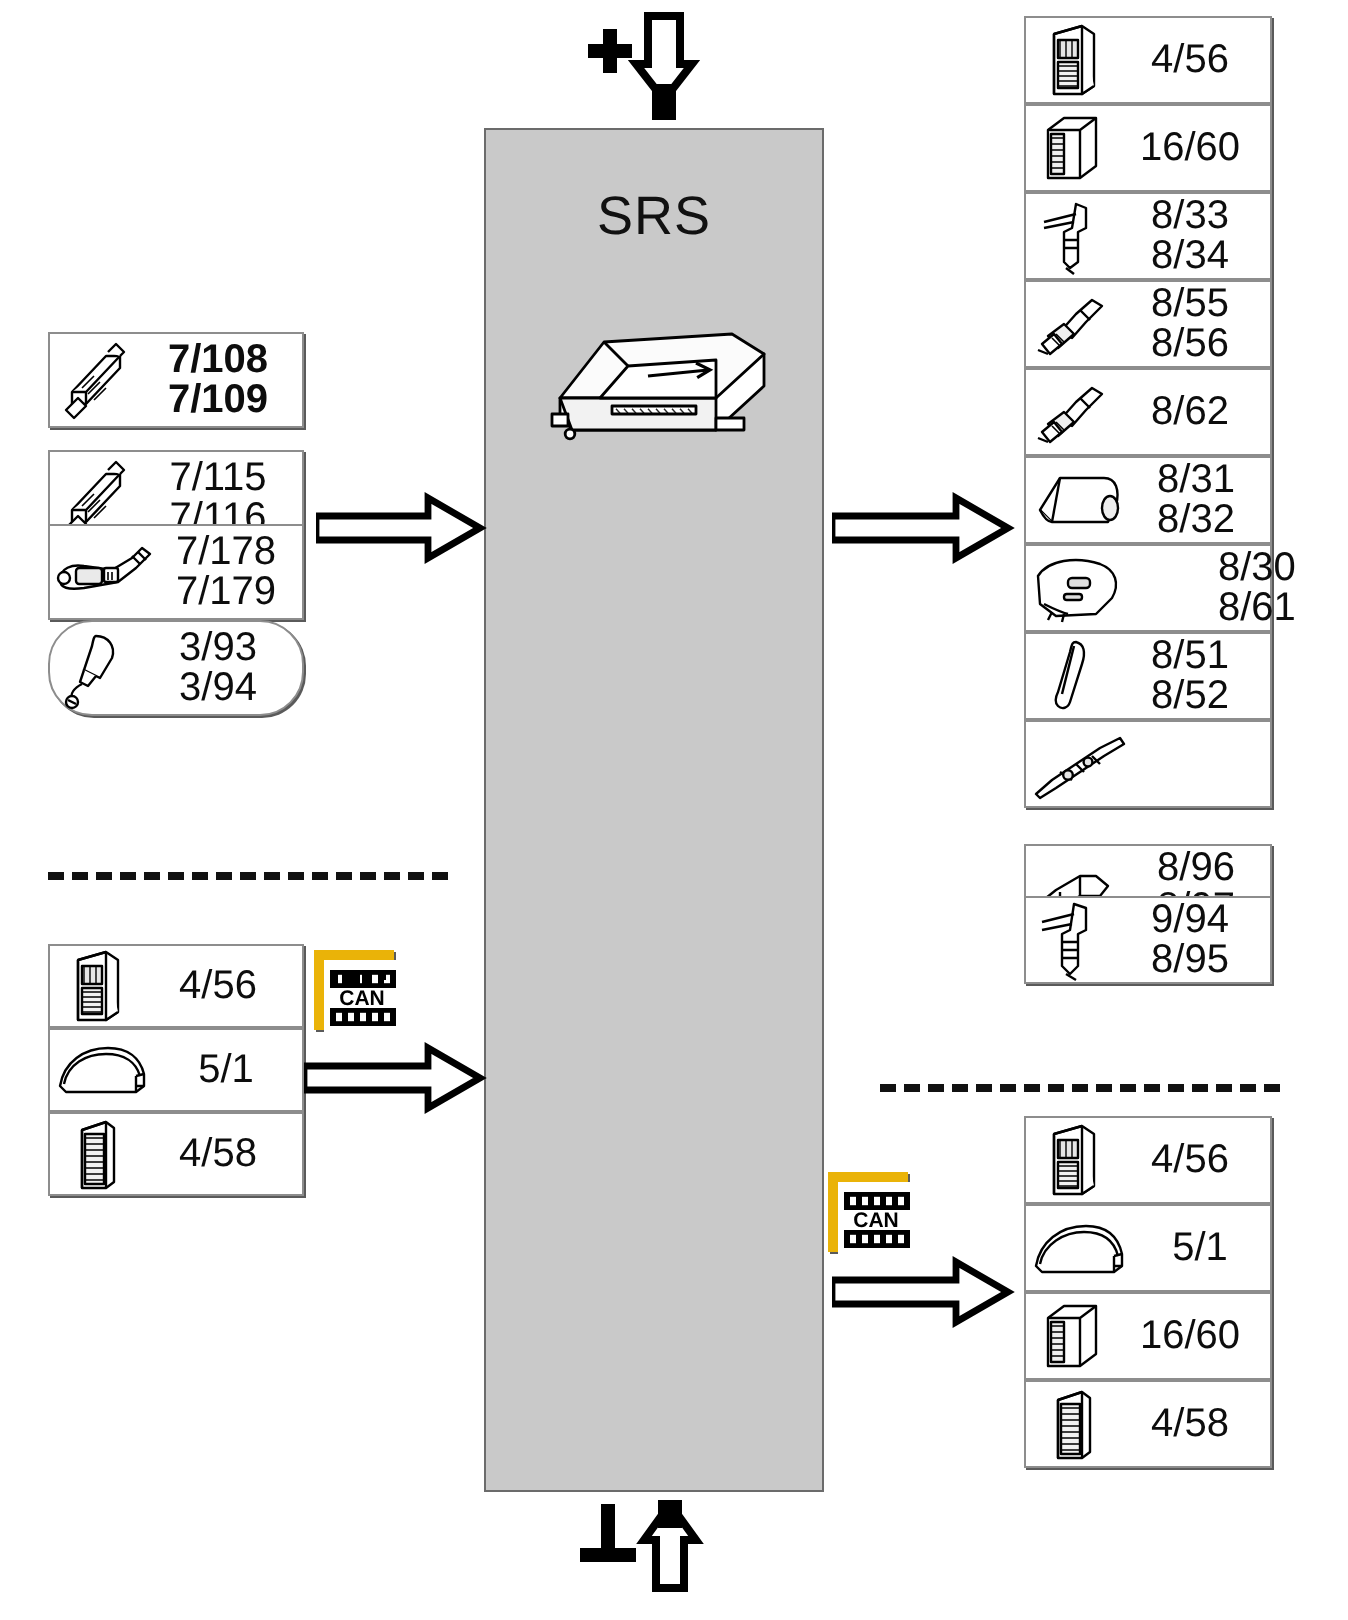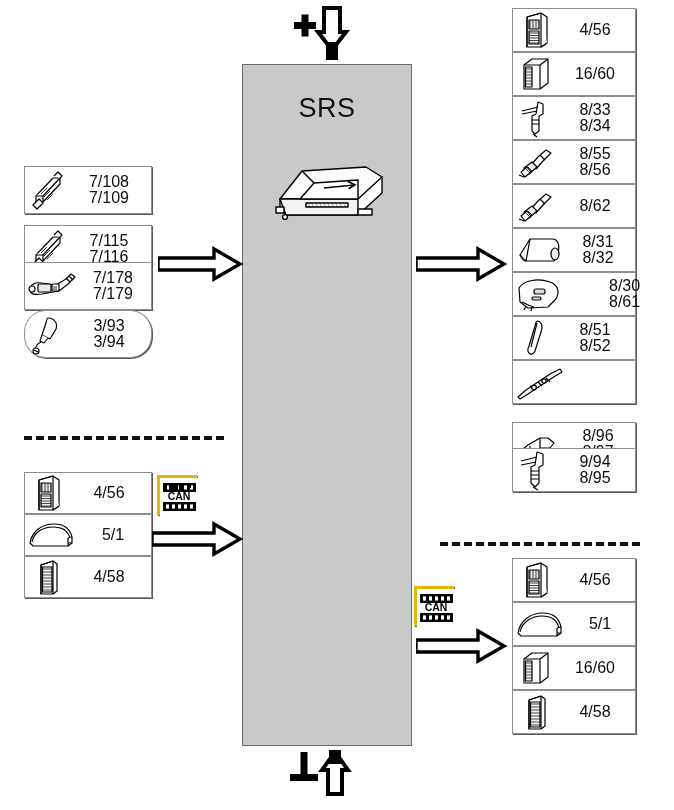--- a/index.html
+++ b/index.html
@@ -48,21 +48,21 @@
     width:46px;height:100%;
     flex:0 0 46px;
     display:flex;align-items:center;justify-content:center;
   }
   .box .thumb svg{display:block;}
   .box .codes{
     flex:1 1 auto;
     display:flex;flex-direction:column;
     align-items:center;justify-content:center;
     line-height:1.02;
-    font-size:16px;
+    font-size:20px;
     color:#0d0d0d;
     padding-right:4px;
   }
   .box .codes span{display:block;}
 
   
   .arrow{position:absolute;}
   .arrow svg{display:block;}
 
   
@@ -73,21 +73,21 @@
   }
 
   
   .term{position:absolute;}
   .term svg{display:block;}
 
   
   .can-badge{
     position:absolute;
     width:40px;height:40px;
-    border:3px solid #eab308;
+    border:5px solid #eab308;
     box-sizing:border-box;
     background:#fff;
     box-shadow:1px 1px 0 0 #5a5a5a;
   }
   .can-badge svg{display:block;}
 </style>
 </head>
 <body>
 
 <div class="stage">
@@ -142,21 +142,21 @@
       <g fill="#000">
         <rect x="12.5" y="2" width="7" height="26"></rect>
         <rect x="2" y="24" width="28" height="7"></rect>
       </g>
 
       <path d="M47 2 L60 20 L54 20 L54 44 L40 44 L40 20 L34 20 Z" fill="#ffffff" stroke="#000" stroke-width="4" stroke-linejoin="miter"></path>
       <rect x="41" y="0" width="12" height="14" fill="#000"></rect>
     </svg>
   </div>
 
-  <div class="box" style="left:24px;top:166px;width:128px;height:48px;">
+  <div class="box" style="left:24px;top:166px;width:128px;height:48px;font-weight:bold;">
     <span class="thumb">
       <svg width="42" height="42" viewBox="0 0 42 42">
         <g stroke="#000" stroke-width="1.2" fill="#fff" stroke-linejoin="round">
           <path d="M9 33 L9 27 L26 9 L33 9 L33 15 L16 33 Z"></path>
           <path d="M9 27 L16 27 L33 9"></path>
           <path d="M16 27 L16 33"></path>
           <path d="M6 36 L12 30 L16 34 L10 40 Z"></path>
           <path d="M27 7 L31 3 L35 7 L33 9"></path>
         </g>
         <g stroke="#000" stroke-width="0.8" fill="none">

